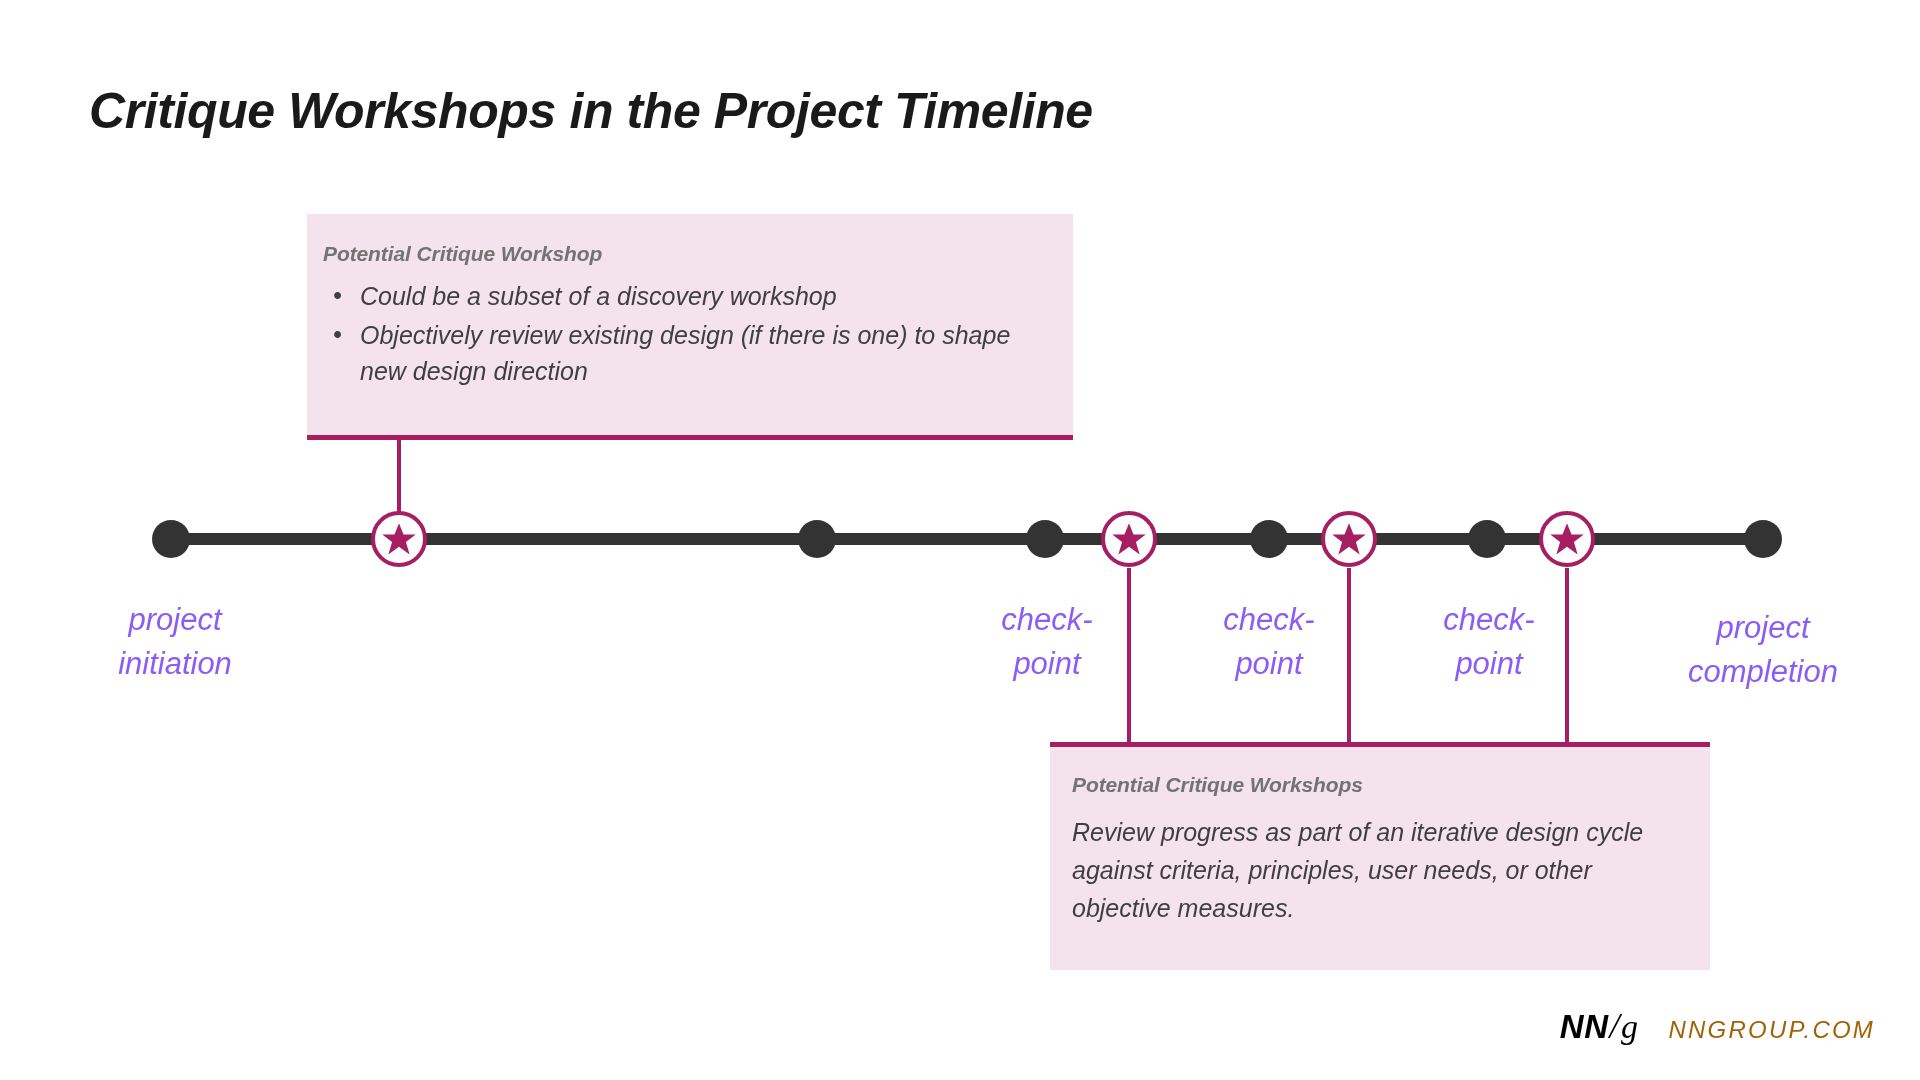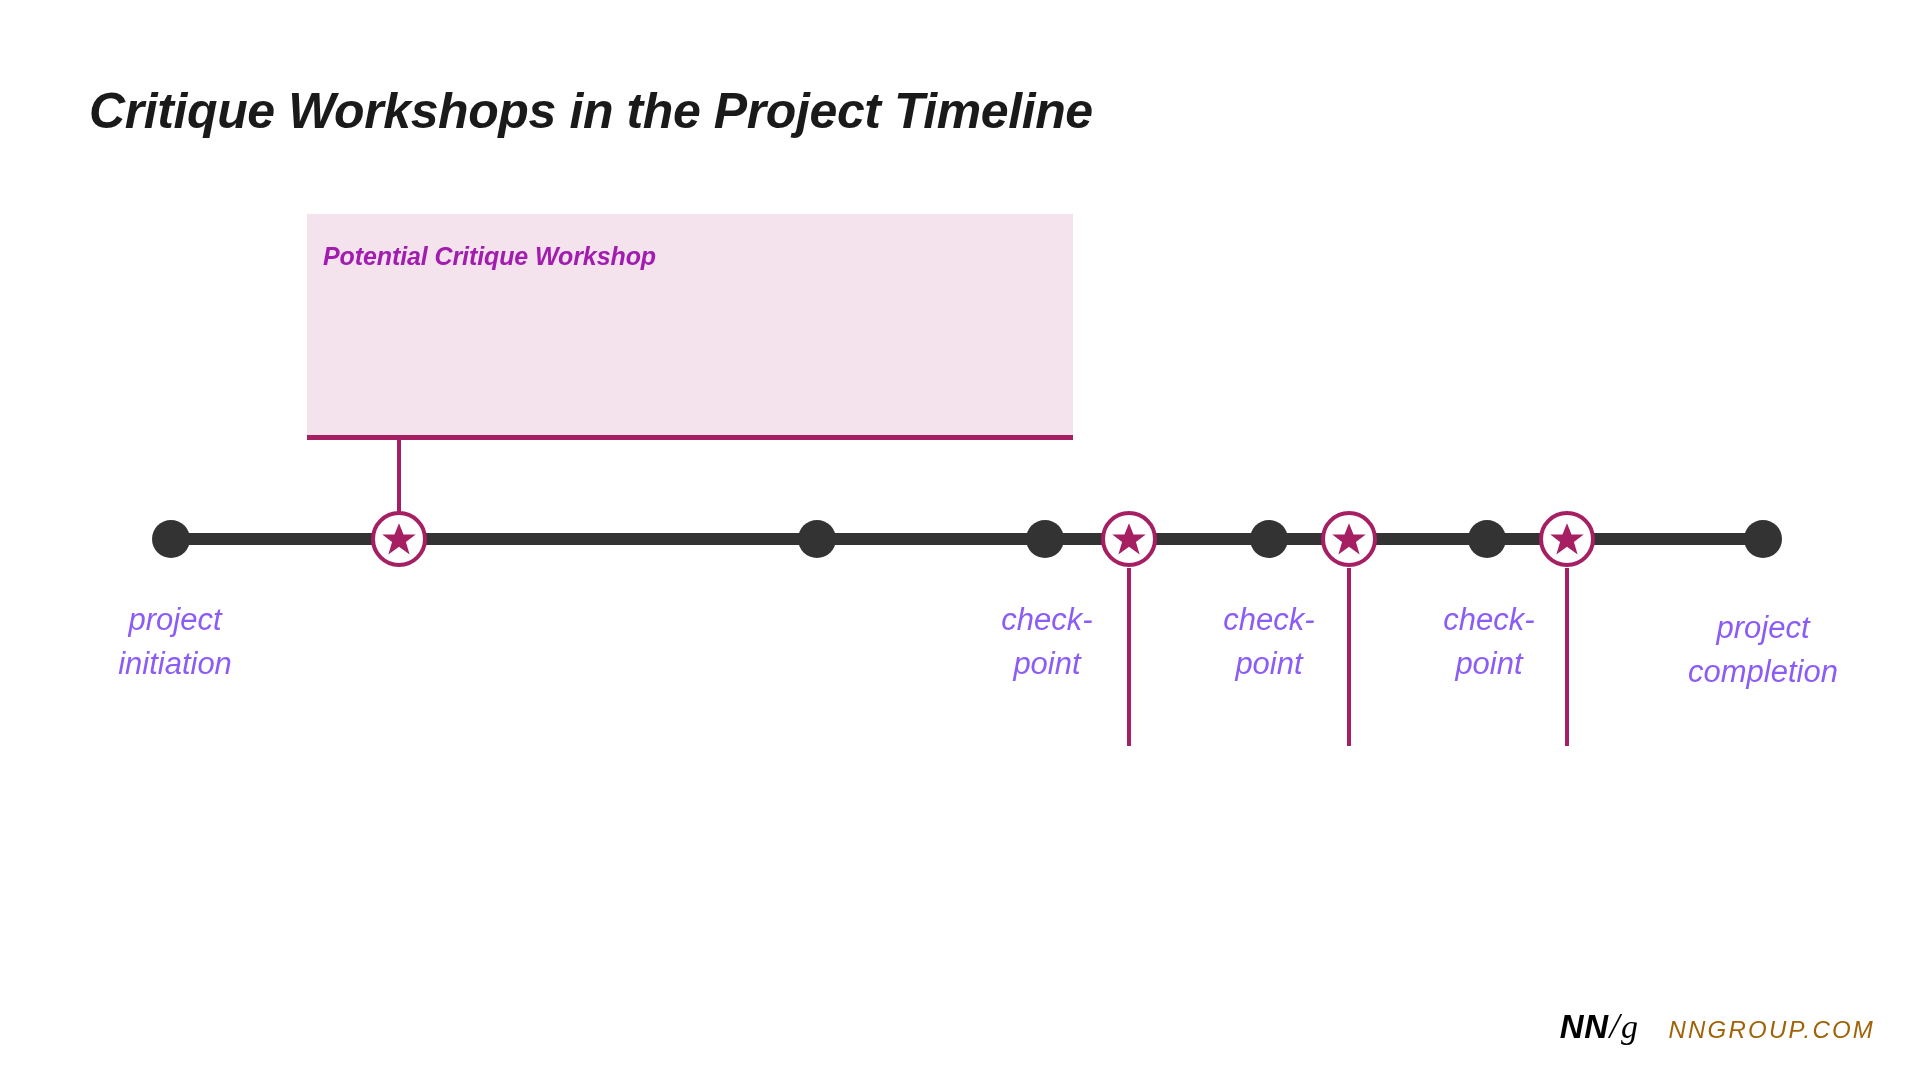--- a/index.html
+++ b/index.html
@@ -51,23 +51,23 @@
   }
   .callout.bottom-box {
     left: 1043px;
     top: 742px;
     width: 660px;
     height: 228px;
     border-top: 5px solid #a61f63;
   }
 
   .callout-heading {
-    color: #a21caf;
+    color: #737373;
     font-weight: bold;
-    font-size: 25px;
+    font-size: 21px;
     letter-spacing: -0.1px;
     white-space: nowrap;
   }
   .top-box .callout-heading {
     margin: 28px 0 0 16px;
   }
   .bottom-box .callout-heading {
     margin: 26px 0 0 22px;
   }
 
@@ -190,20 +190,22 @@
 </head>
 <body>
 
 <div id="stage">
 
   <div class="page-title">Critique Workshops in the Project Timeline</div>
 
   <div class="callout top-box">
     <div class="callout-heading">Potential Critique Workshop</div>
     <ul class="bullet-list">
+      <li>Could be a subset of a discovery workshop</li>
+      <li>Objectively review existing design (if there is one) to shape new design direction</li>
     </ul>
   </div>
 
   <div class="connector" style="left:390px; top:440px; height:72px;"></div>
 
   <div class="timeline-rail"></div>
 
   <div class="node-dot" style="left:164px; top:539px;"></div>
   <div class="node-dot" style="left:810px; top:539px;"></div>
   <div class="node-dot" style="left:1038px; top:539px;"></div>
@@ -248,20 +250,24 @@
 point</div>
   <div class="node-label" style="left:1482px; top:598px; width:180px;">check-
 point</div>
   <div class="node-label" style="left:1756px; top:606px; width:300px;">project
 completion</div>
 
   <div class="connector" style="left:1120px; top:568px; height:178px;"></div>
   <div class="connector" style="left:1340px; top:568px; height:178px;"></div>
   <div class="connector" style="left:1558px; top:568px; height:178px;"></div>
 
+  <div class="callout bottom-box">
+    <div class="callout-heading">Potential Critique Workshops</div>
+    <div class="callout-body">Review progress as part of an iterative design cycle against criteria, principles, user needs, or other objective measures.</div>
+  </div>
 
   <div class="footer-logo">
     <div class="nn-mark">
       <span>NN</span>
         <span class="slash">/</span>
         <span class="g">g</span>
     </div>
     <div class="nn-url">NNGROUP.COM</div>
   </div>
 

